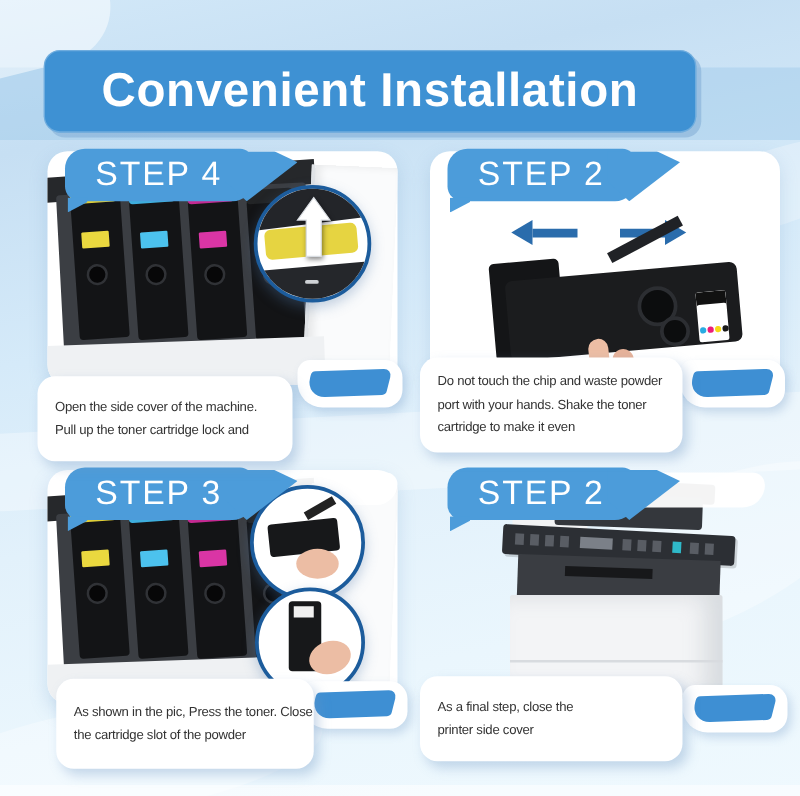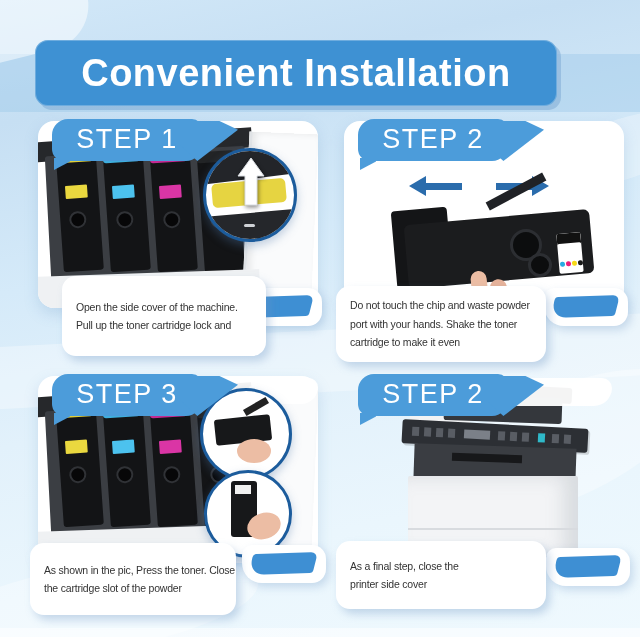--- a/index.html
+++ b/index.html
@@ -168,25 +168,25 @@
     <div class="inset" style="left:203px;top:148px;width:88px;height:88px;">
       <div class="lk-top"></div>
       <div class="lk-lever"></div>
       <div class="lk-bot"></div>
       <div class="lk-dash"></div>
       <svg class="up-arrow" width="30" height="50" viewBox="0 0 30 50">
         <path d="M15 1 L28 19 L21 19 L21 48 L9 48 L9 19 L2 19 Z" fill="#ffffff" stroke="#d9dde2" stroke-width="1"></path>
       </svg>
     </div>
     <div class="pill" style="left:52px;top:119px;">
-      <span>STEP 1</span>
+      <span>STEP 4</span>
     </div>
     <div class="tab-base" style="left:238px;top:288px;"></div>
     <div class="ribbon-blue" style="left:247px;top:296px;"></div>
-    <div class="caption" style="left:30px;top:276px;width:204px;height:80px;margin-left:32px;">
+    <div class="caption" style="left:30px;top:301px;width:204px;height:68px;">
       <span class="cl">Open the side cover of the machine.</span>
       <span class="cl">Pull up the toner cartridge lock and</span>
     </div>
   </section>
 
   <section>
     <div class="panel" style="left:344px;top:121px;">
       <div class="arrow left" style="left:82px;top:62px;width:36px;"></div>
       <div class="arrow right" style="left:152px;top:62px;width:36px;"></div>
       <div class="tc-fin"></div>
@@ -256,21 +256,21 @@
     <div class="inset" style="left:204px;top:470px;width:82px;height:82px;">
       <div class="mini-cart-v"></div>
       <div class="mini-lbl-v"></div>
       <div class="mini-hand-v"></div>
     </div>
     <div class="pill" style="left:52px;top:374px;">
       <span>STEP 3</span>
     </div>
     <div class="tab-base" style="left:242px;top:545px;"></div>
     <div class="ribbon-blue" style="left:251px;top:553px;"></div>
-    <div class="caption" style="left:30px;top:543px;width:206px;height:72px;">
+    <div class="caption" style="left:45px;top:543px;width:206px;height:72px;">
       <span class="cl">As shown in the pic, Press the toner. Close</span>
       <span class="cl">the cartridge slot of the powder</span>
     </div>
   </section>
 
   <section>
     <div class="pill-wake" style="left:500px;top:378px;width:112px;height:28px;"></div>
     <div class="p4">
       <div class="scan-lid"></div>
       <div class="tray-up"></div>

